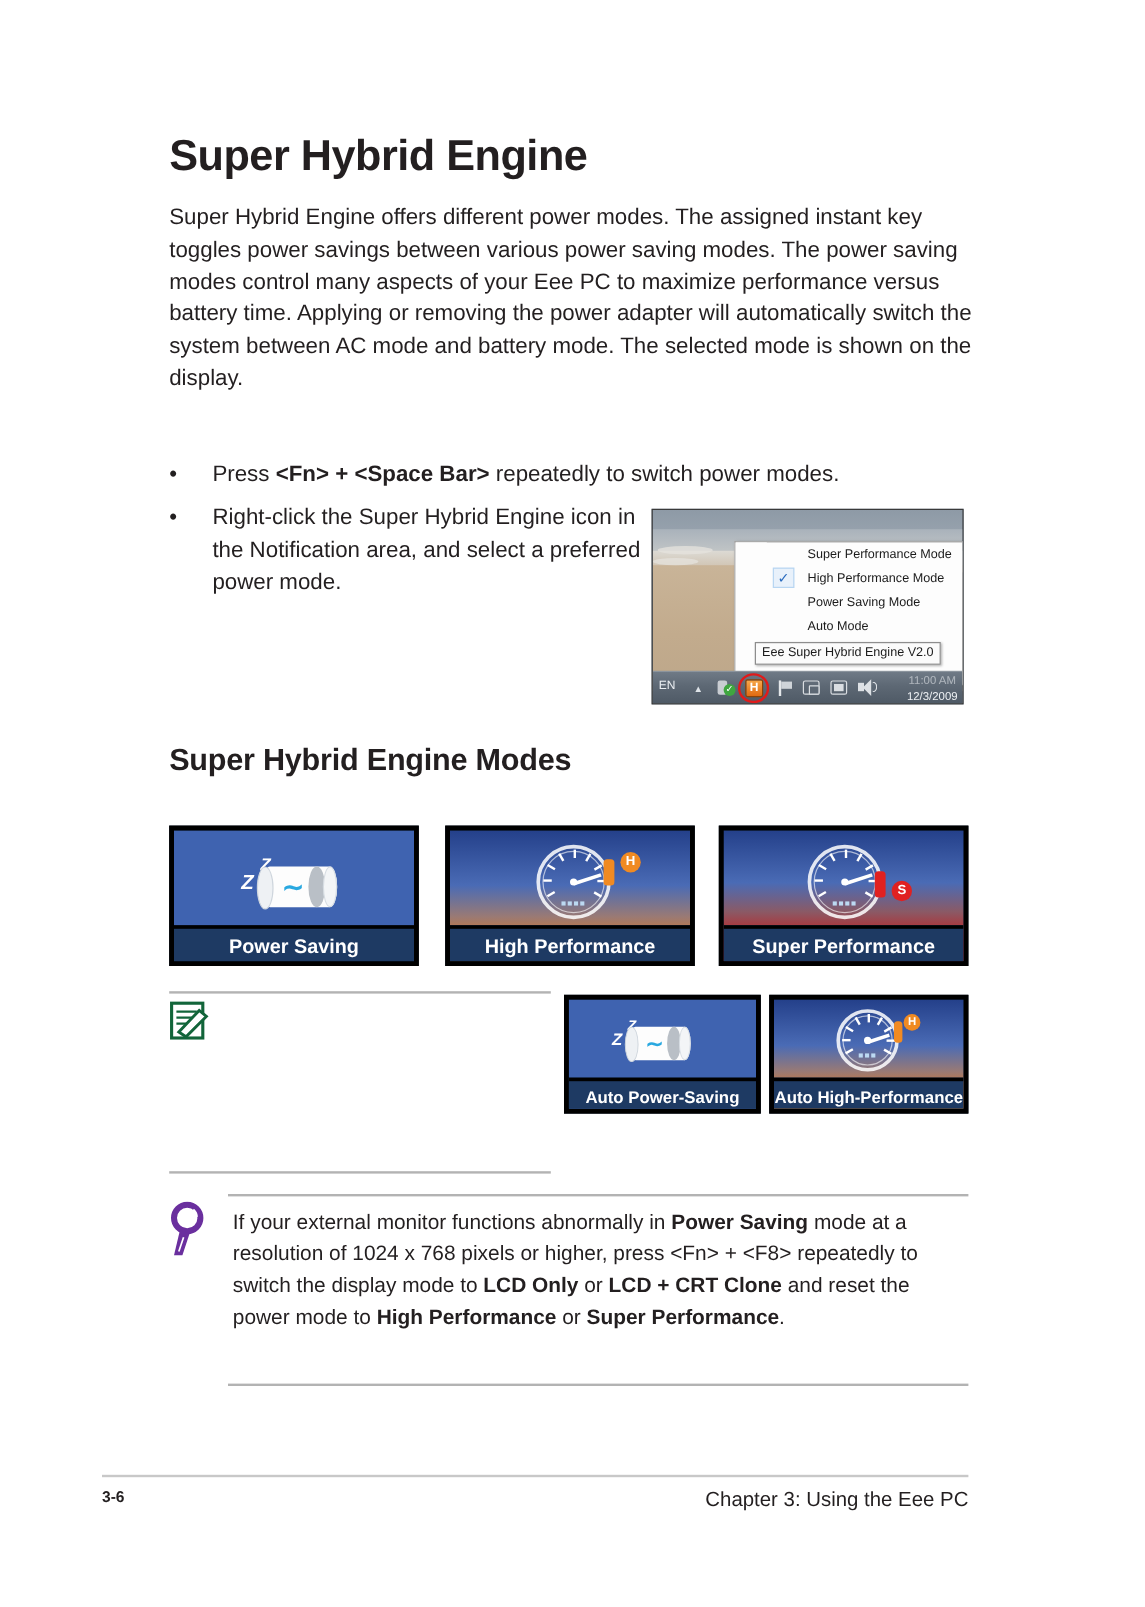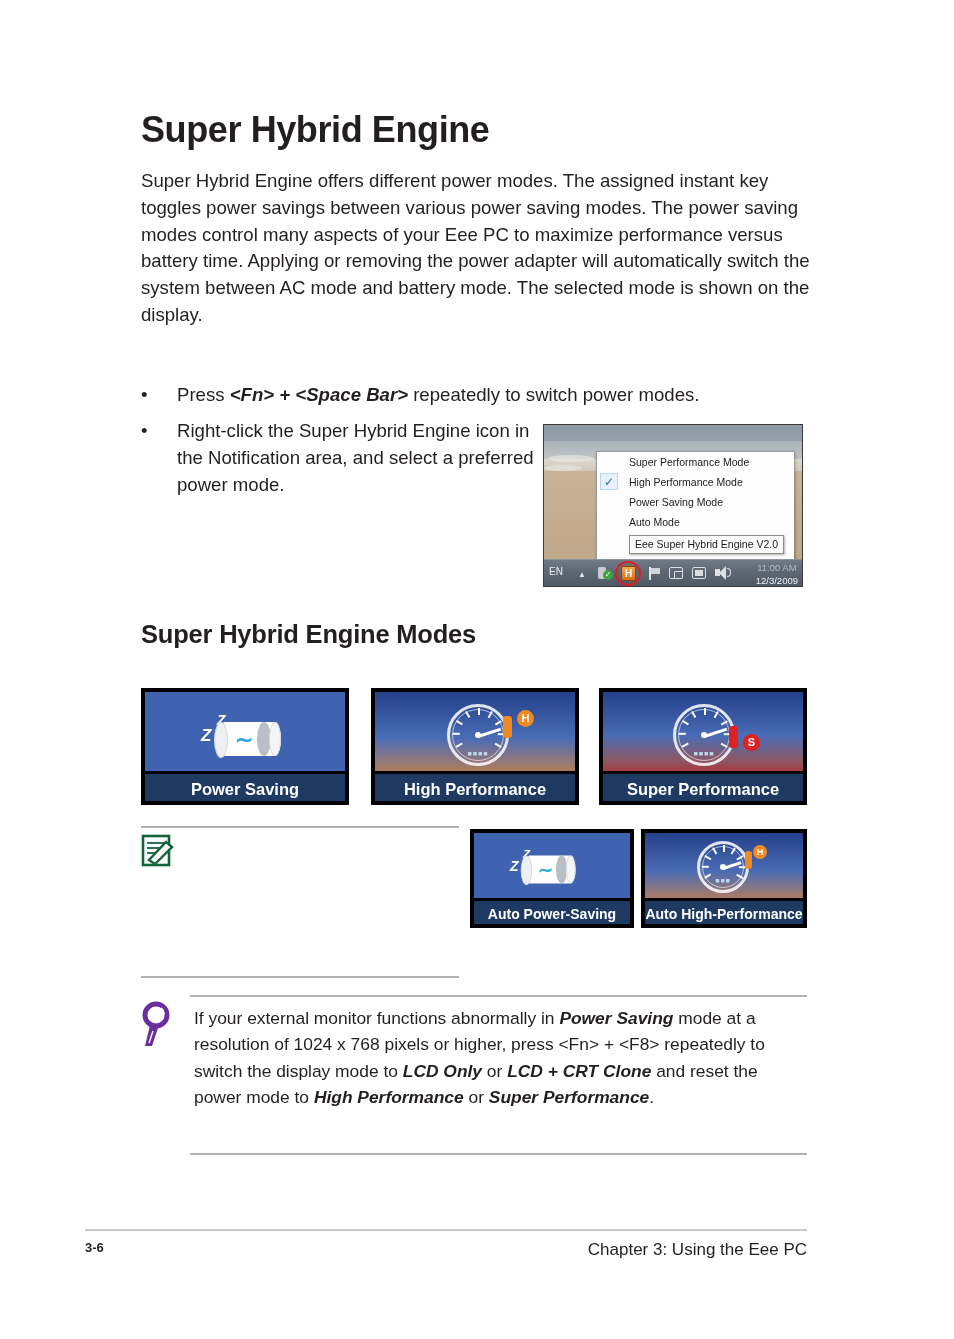--- a/index.html
+++ b/index.html
@@ -53,25 +53,26 @@
                 background: linear-gradient(#8e9aa6, #9aa5b0); }
   .wall-water { position:absolute; left:0; top:16px; width:100%; height:30px;
                 background: linear-gradient(#a9b2bb, #cfd0cc); }
   .wall-foam  { position:absolute; left:0; top:34px; width:100%; height:18px;
                 background: linear-gradient(#dcdad4, #cdbda8); }
   .wall-sand  { position:absolute; left:0; top:46px; width:100%; height:105px;
                 background: linear-gradient(#c9b498, #c2ab8d 55%, #bda78a); }
   .foam-streak { position:absolute; background:#e6e3dd; opacity:.75; border-radius:50%; }
 
   .ctxmenu {
-    position: absolute; left: 52px; top: 26px; width: 198px; height: 120px;
+    position: absolute; left: 68px; top: 26px; width: 198px; height: 120px;
     background: #fdfdfd;
     border: 1px solid #9a9a9a;
     border-right: none;
     box-shadow: 1px 1px 3px rgba(0,0,0,.35);
+    padding-left: 28px;
   }
   .ctxgutter {
     position: absolute; left: 0; top: 0; width: 26px; height: 100%;
     background: #fdfdfd;
   }
   .ctxitem {
     position: relative; height: 20px; line-height: 20px;
     padding-left: 32px; font-size: 10.5px; color: #1b1b1b;
     font-family: "Liberation Sans", sans-serif;
     white-space: nowrap;
@@ -238,21 +239,21 @@
     background:#c8c8c8;
   }
   .footer-left {
     position:absolute; left:85px; top:1240px;
     font-size:13px; font-weight:bold; color:#231f20;
   }
   .footer-right {
     position:absolute; right:147px; top:1240px;
     font-size:17px; color:#231f20;
   }
-  b { font-weight: bold; font-style: italic; }
+  b { font-weight: bold; }
 </style>
 </head>
 <body>
 
 <div class="page">
 
   <h1 class="doc-title">Super Hybrid Engine</h1>
 
   <p class="intro">Super Hybrid Engine offers different power modes. The assigned instant key toggles power savings between various power saving modes. The power saving modes control many aspects of your Eee PC to maximize performance versus battery time. Applying or removing the power adapter will automatically switch the system between AC mode and battery mode. The selected mode is shown on the display.</p>
 

